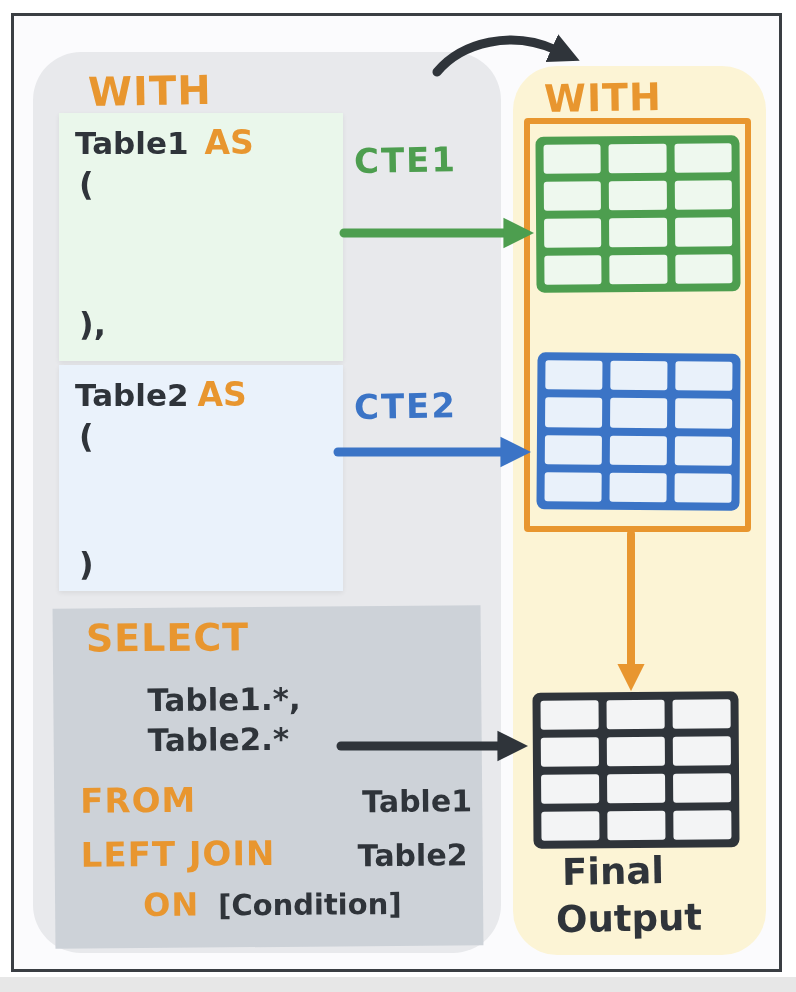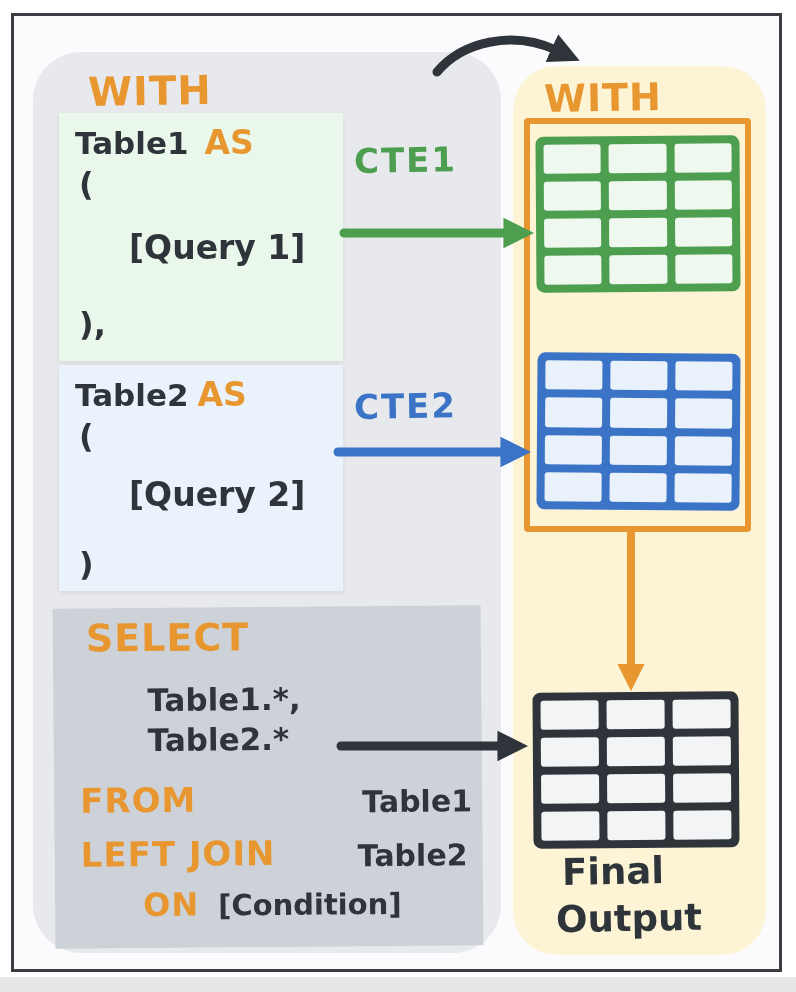--- a/index.html
+++ b/index.html
@@ -72,32 +72,30 @@
   <div class="panel-right"></div>
 
   <div class="with-left kw hw">WITH</div>
 
   <div class="cte-box cte1-box">
     <div class="box-line1">
       <span class="dk">Table1</span>
       <span class="kw" style="margin-left:16px;font-size:33px;">AS</span>
     </div>
     <div class="paren dk" style="top:52px;">(</div>
-    <div class="query-line dk" style="top:115px;">[Query 1]</div>
     <div class="paren dk" style="top:192px;">),</div>
   </div>
   <div class="cte-label cte1-label">CTE1</div>
 
   <div class="cte-box cte2-box">
     <div class="box-line1">
       <span class="dk">Table2</span>
       <span class="kw" style="margin-left:9px;font-size:33px;">AS</span>
     </div>
     <div class="paren dk" style="top:52px;">(</div>
-    <div class="query-line dk" style="top:110px;">[Query 2]</div>
     <div class="paren dk" style="top:180px;">)</div>
   </div>
   <div class="cte-label cte2-label">CTE2</div>
 
   <div class="select-box">
     <div class="sel-kw hw" style="left:33px;top:8px;font-size:38px;">SELECT</div>
     <div class="sel-dk" style="left:94px;top:74px;font-size:31px;">Table1.*,</div>
     <div class="sel-dk" style="left:94px;top:114px;font-size:31px;">Table2.*</div>
     <div class="sel-kw hw" style="left:26px;top:172px;font-size:34px;">FROM</div>
     <div class="sel-dk" style="left:308px;top:178px;font-size:30px;">Table1</div>

